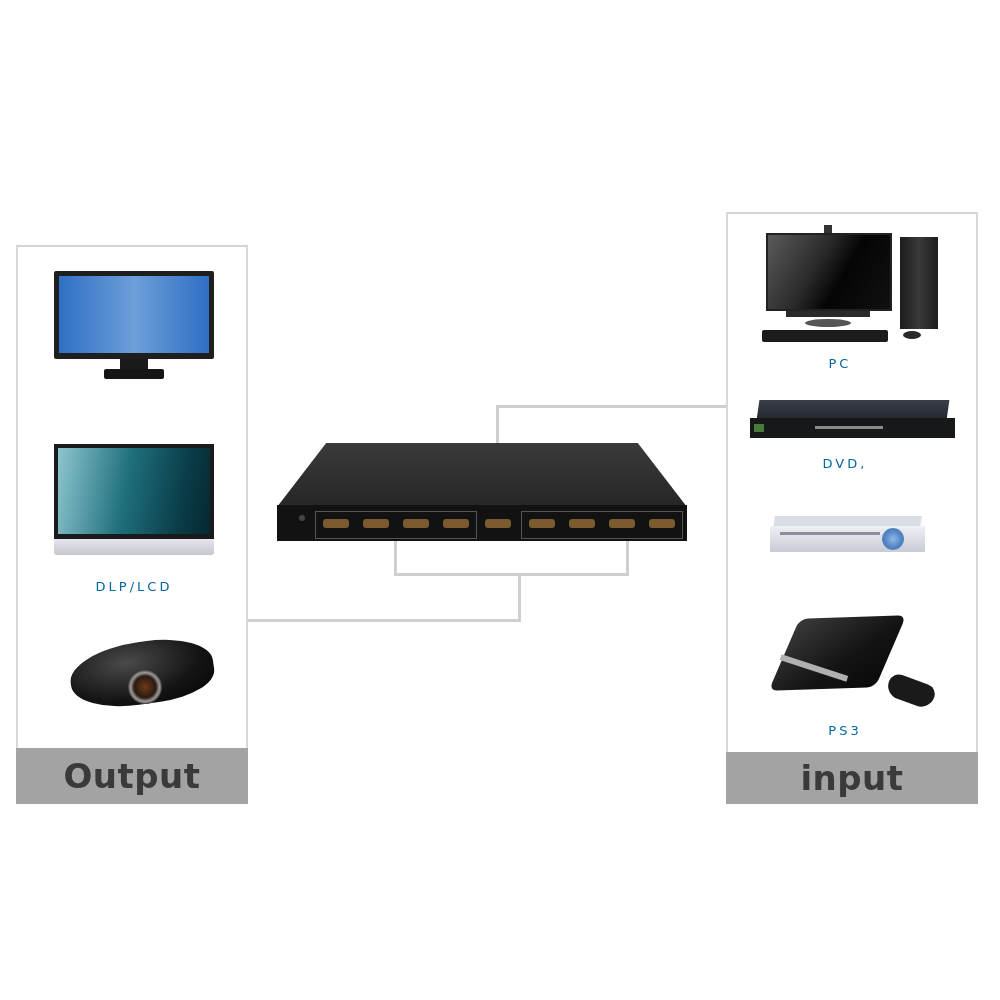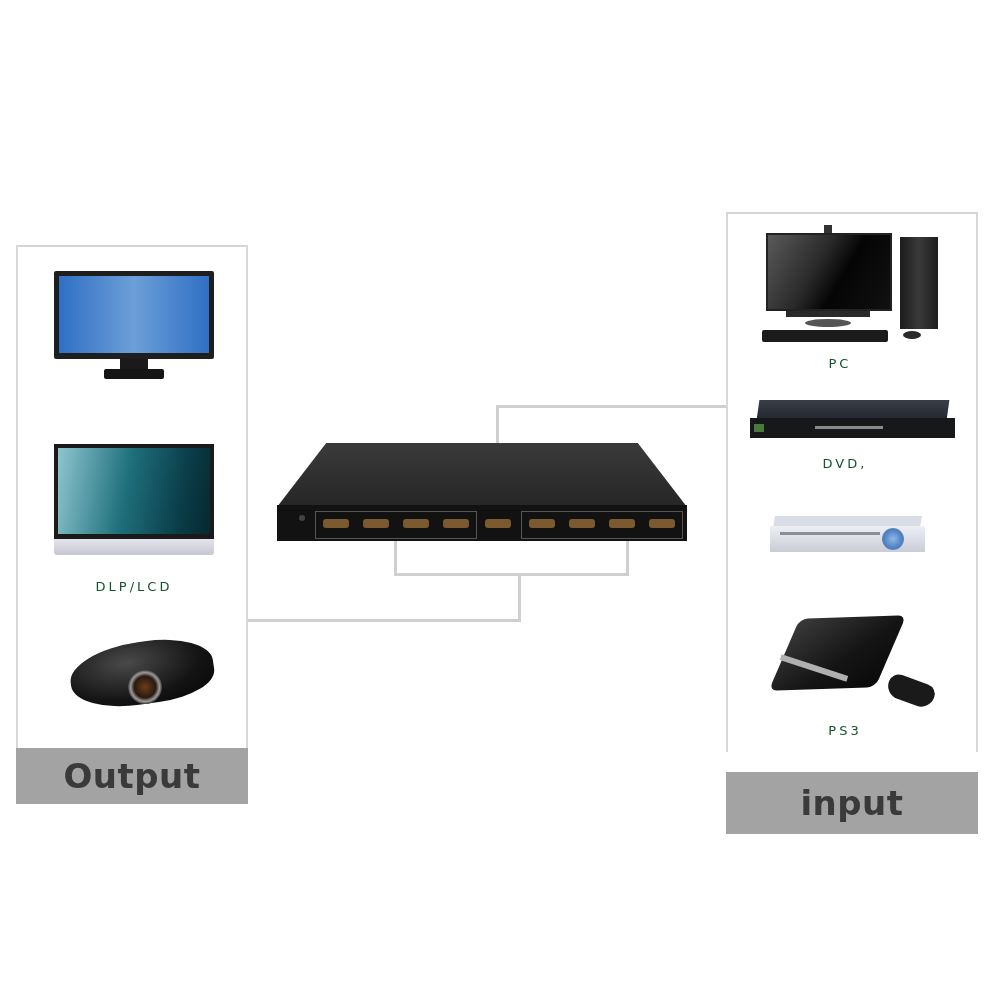--- a/index.html
+++ b/index.html
@@ -1,20 +1,20 @@
 <!DOCTYPE html>
 <html><head>
 <meta charset="utf-8">
 <style>
   html, body { margin:0; padding:0; }
   body { width:1000px; height:1000px; background:#ffffff; position:relative; overflow:hidden; font-family:"DejaVu Sans", sans-serif; }
   .abs { position:absolute; }
   .panel { position:absolute; background:#fff; border-top:2px solid #d4d4d4; border-left:2px solid #d8d8d8; border-right:2px solid #d8d8d8; box-sizing:border-box; }
   .panel-footer { position:absolute; background:#a3a3a3; display:flex; align-items:center; justify-content:center; font-family:"DejaVu Sans", sans-serif; font-weight:bold; color:#3a3a3a; font-size:34px; letter-spacing:0.5px; }
-  .caption { position:absolute; color:#14532d; font-family:"DejaVu Sans", sans-serif; font-size:13px; letter-spacing:3px; text-align:center; }
+  .caption { position:absolute; color:#0369a1; font-family:"DejaVu Sans", sans-serif; font-size:13px; letter-spacing:3px; text-align:center; }
   .line { position:absolute; background:#cfcfcf; }
 </style>
 </head>
 <body>
 
 <div class="panel" style="left:16px; top:245px; width:232px; height:503px;"></div>
 
 <div class="abs" style="left:54px; top:271px; width:160px; height:110px;">
   <div class="abs" style="left:0; top:0; width:160px; height:88px; background:#1e1e1e; border-radius:2px;"></div>
   <div class="abs" style="left:5px; top:5px; width:150px; height:77px; background:linear-gradient(90deg,#2f6fc4 0%,#6d9fd8 50%,#2f6fc4 100%);"></div>
@@ -64,21 +64,21 @@
   <div class="abs" style="left:112px; top:12px; width:22px; height:22px; border-radius:50%; background:radial-gradient(circle,#8fb8e6,#4c7fc1 60%,#9aa 100%);"></div>
 </div>
 
 <div class="abs" style="left:775px; top:605px; width:170px; height:115px;">
   <div class="abs" style="left:10px; top:12px; width:105px; height:72px; background:linear-gradient(135deg,#3a3a3a 0%,#141414 60%,#0a0a0a 100%); border-radius:8px; transform:skewX(-25deg) rotate(-2deg);"></div>
   <div class="abs" style="left:4px; top:60px; width:70px; height:6px; background:#b0b0b0; transform:rotate(18deg);"></div>
   <div class="abs" style="left:112px; top:74px; width:48px; height:24px; background:#1a1a1a; border-radius:12px 12px 16px 16px; transform:rotate(20deg);"></div>
 </div>
 <div class="caption" style="left:770px; top:723px; width:150px;">PS3</div>
 
-<div class="panel-footer" style="left:726px; top:752px; width:252px; height:62px;margin-top:20px;">input</div>
+<div class="panel-footer" style="left:726px; top:752px; width:252px; height:52px;">input</div>
 
 <div class="line" style="left:496px; top:405px; width:230px; height:3px;"></div>
 <div class="line" style="left:496px; top:405px; width:3px; height:112px;"></div>
 <div class="line" style="left:394px; top:540px; width:3px; height:36px;"></div>
 <div class="line" style="left:394px; top:573px; width:235px; height:3px;"></div>
 <div class="line" style="left:626px; top:540px; width:3px; height:36px;"></div>
 <div class="line" style="left:518px; top:576px; width:3px; height:45px;"></div>
 <div class="line" style="left:248px; top:619px; width:273px; height:3px;"></div>
 
 <div class="abs" style="left:277px; top:443px; width:410px; height:100px;">

